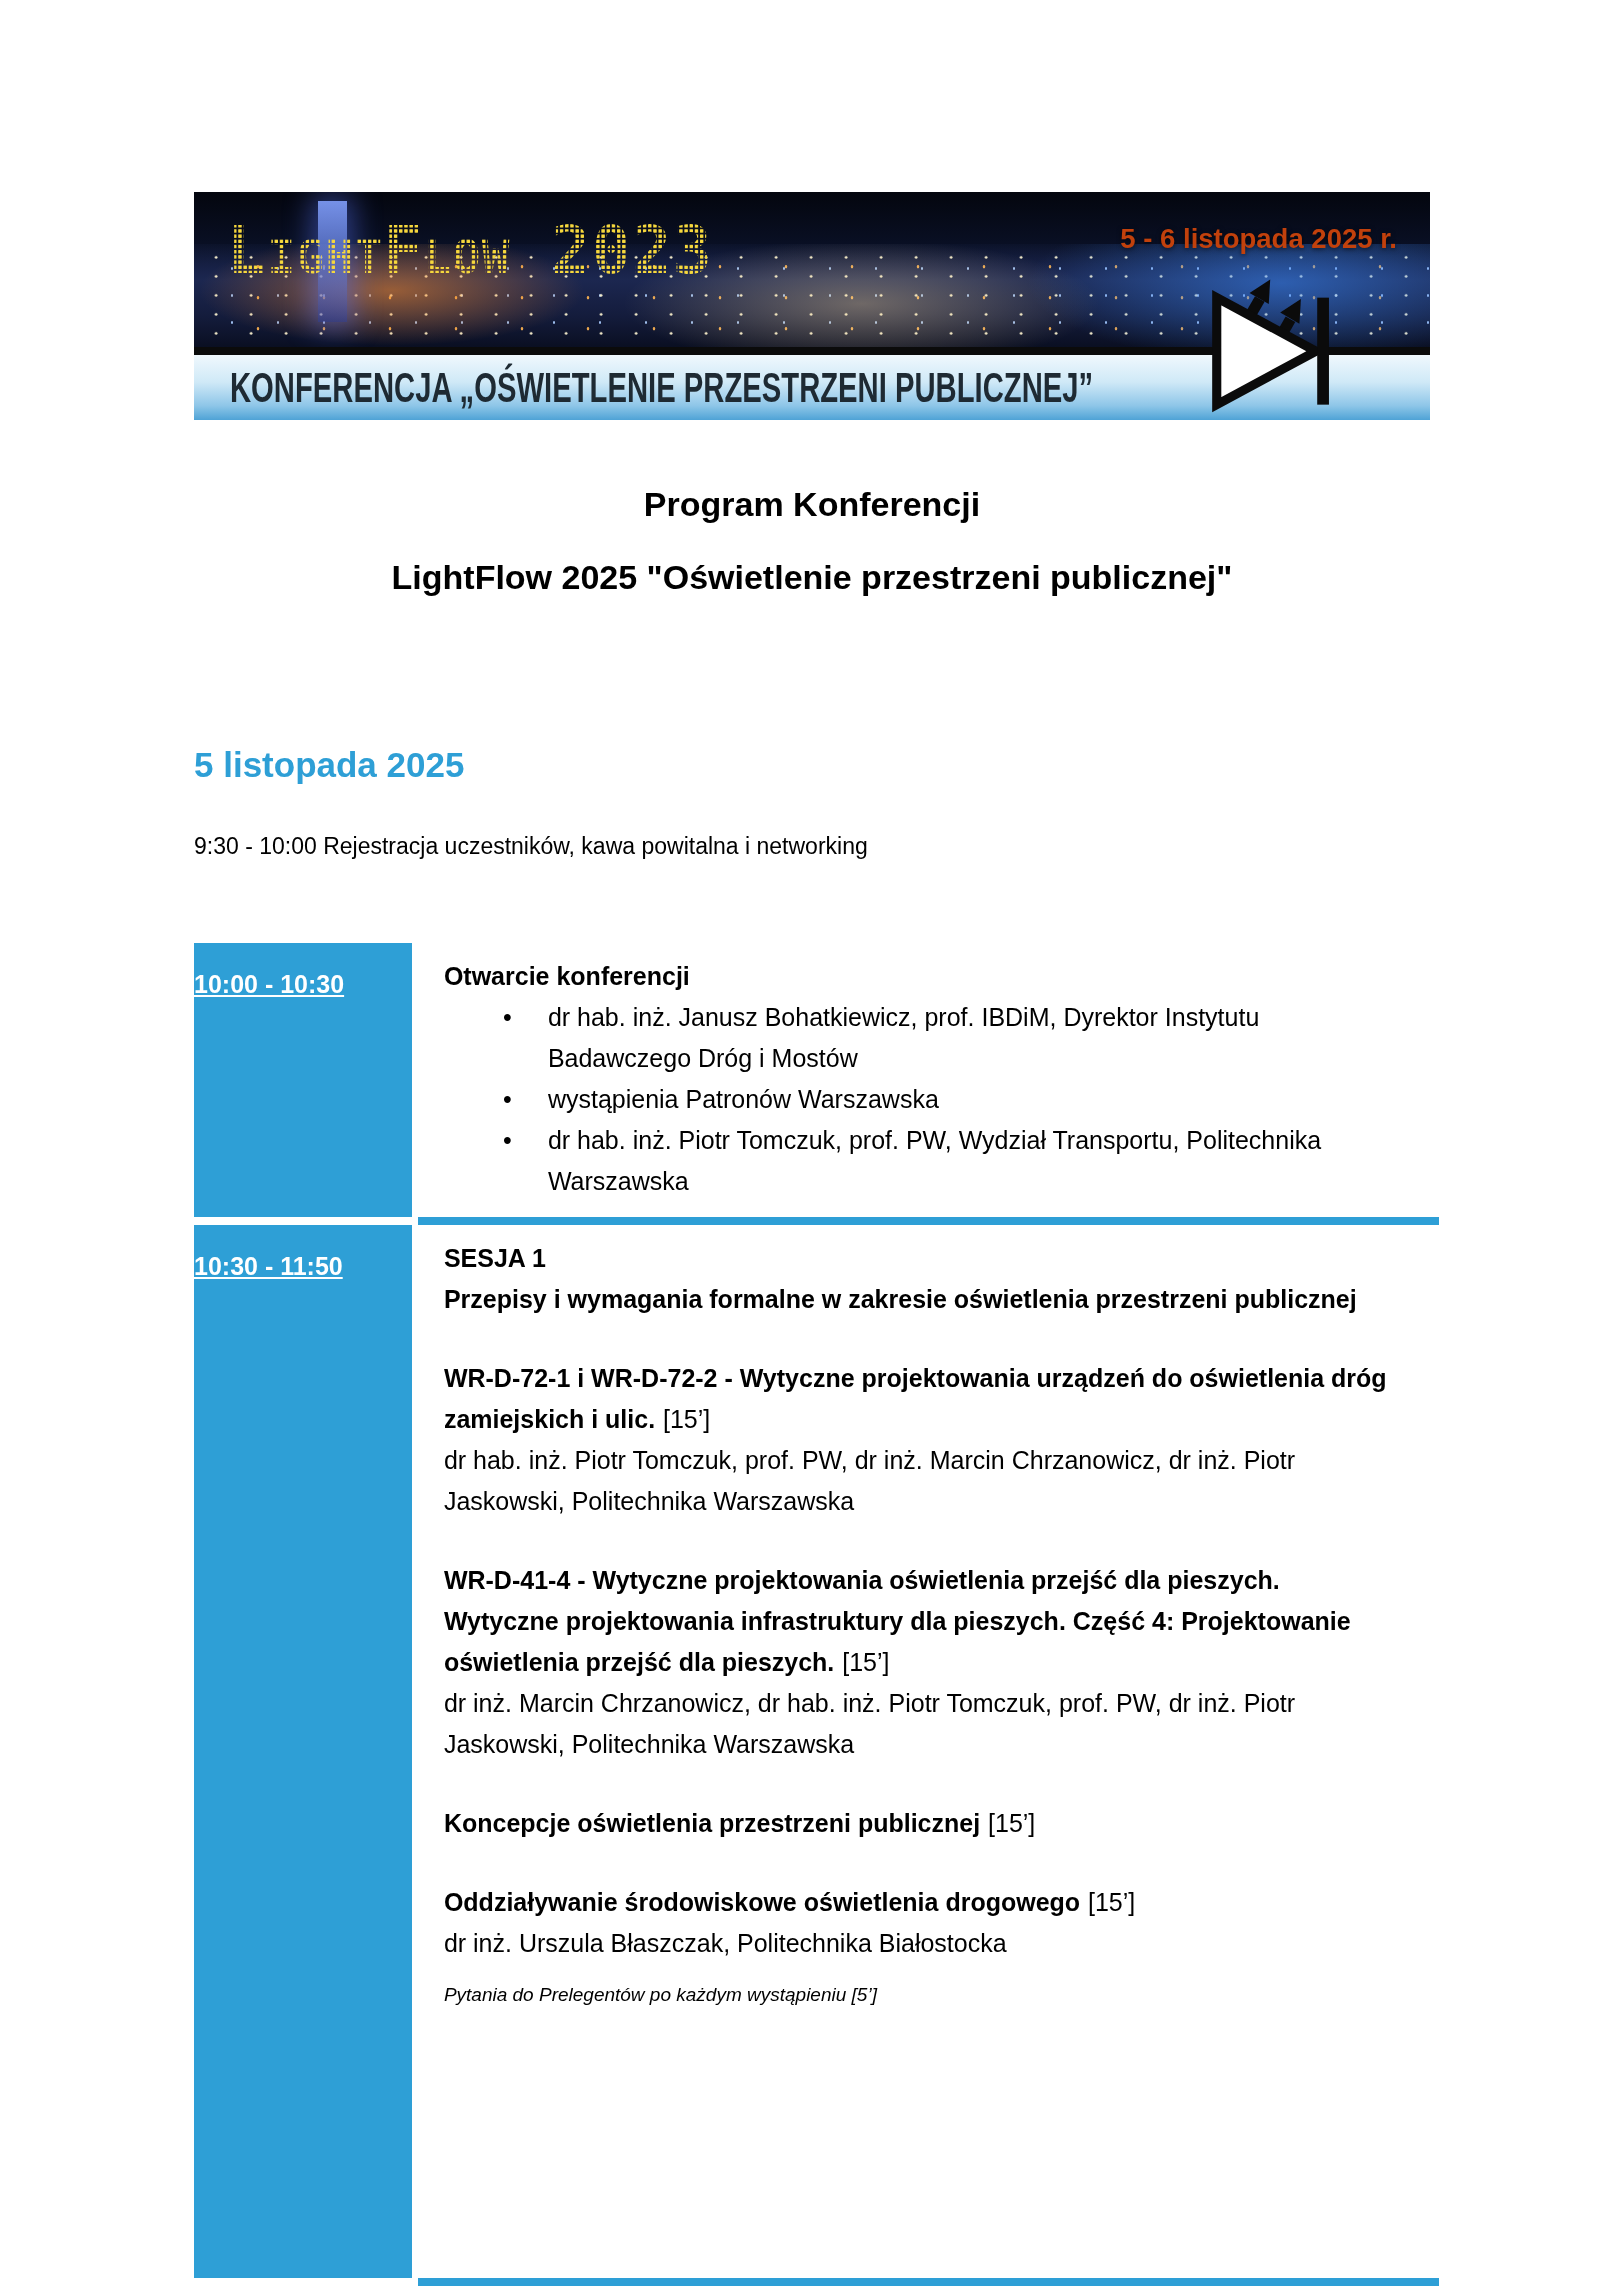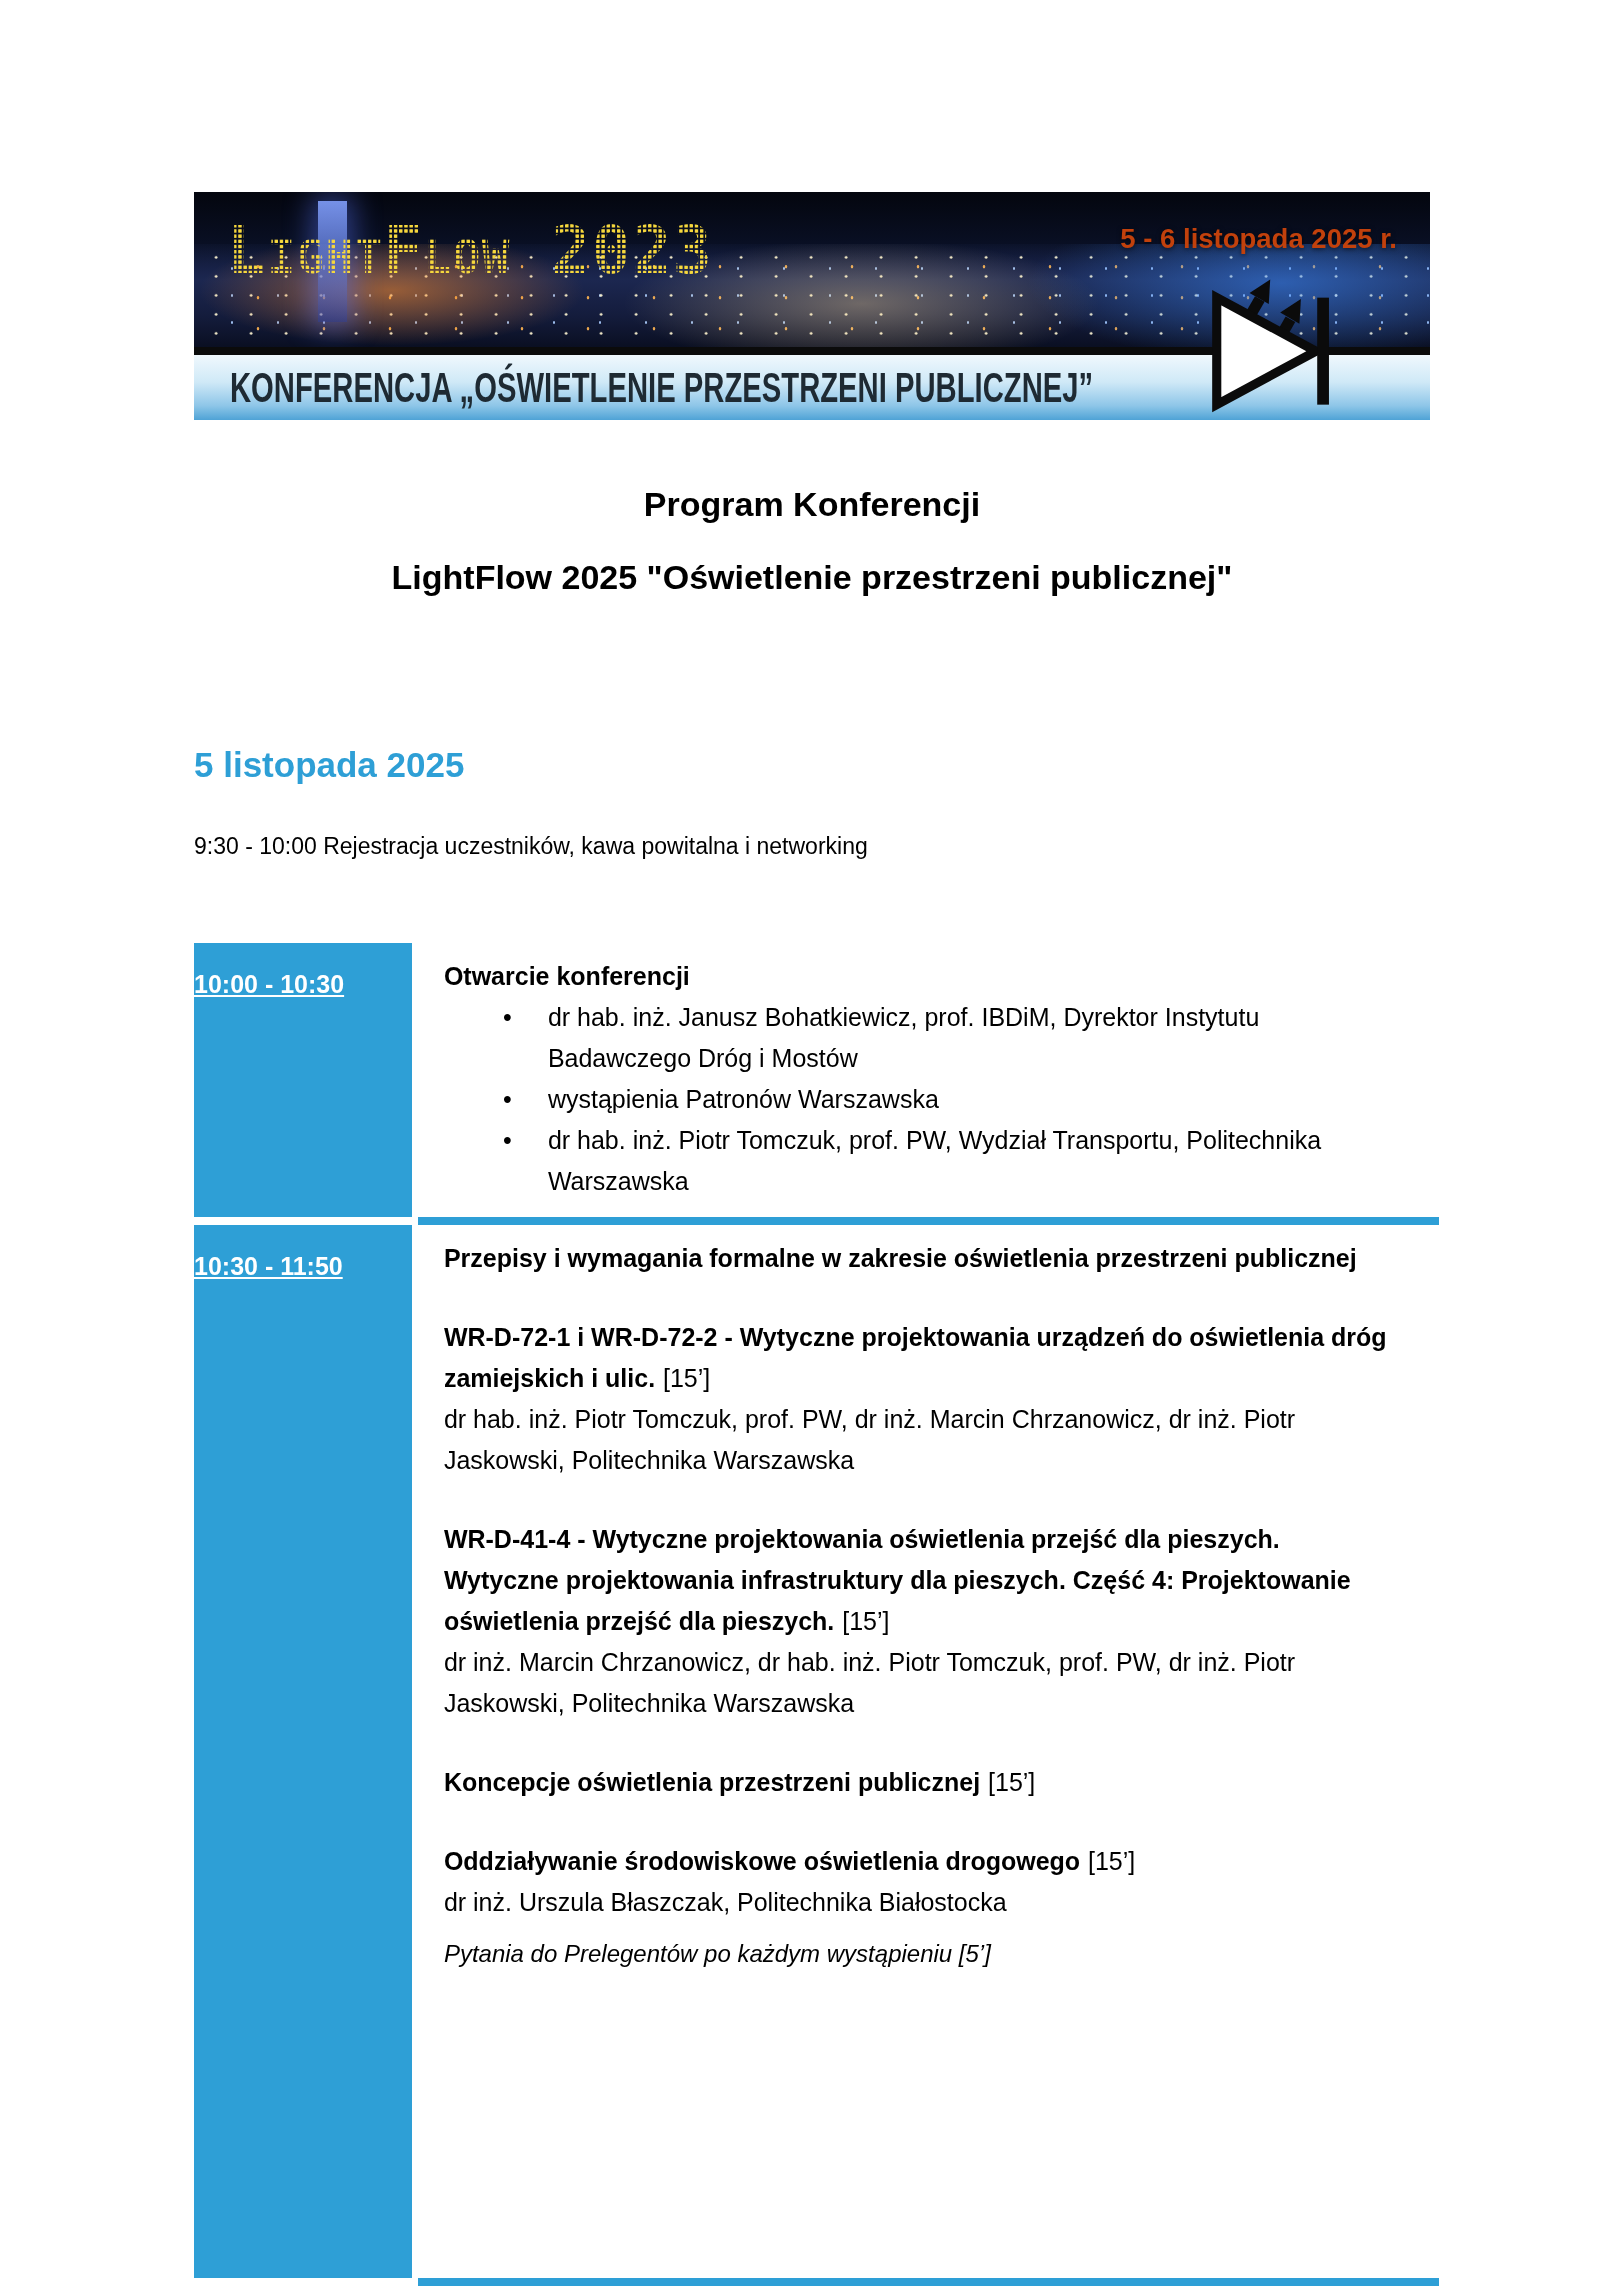--- a/index.html
+++ b/index.html
@@ -105,21 +105,21 @@
   .bullets li{position:relative;padding-left:104px;}
   .bullets .marker{position:absolute;left:59px;top:0;}
 
   .session-head{margin-bottom:38px;}
   .session-head p{font-weight:bold;}
   .talk{margin-bottom:38px;}
   .talk--last{margin-bottom:10.5px;}
   .talk-title{font-weight:bold;}
   .talk-title .dur{font-weight:normal;margin-left:7.9px;}
   .speakers{font-weight:normal;}
-  .qa-note{font-style:italic;font-size:24px;}
+  .qa-note{font-style:italic;font-size:19px;}
 </style>
 </head>
 <body>
 
 <div class="page">
 
   <div class="banner">
     <div class="banner-photo">
       <div class="sky"></div>
       <div class="city"></div>
@@ -185,20 +185,21 @@
     </div>
 
     <div class="s-row row2">
       <div class="time-cell">
         <span>10:30 - 11:50</span>
       </div>
       <div class="col-gap"></div>
       <div class="content-cell">
 
         <div class="session-head">
+          <p>SESJA 1</p>
           <p>Przepisy i wymagania formalne w zakresie oświetlenia przestrzeni publicznej</p>
         </div>
 
         <div class="talk">
           <p class="talk-title">
             <span>WR-D-72-1 i WR-D-72-2 - Wytyczne projektowania urządzeń do oświetlenia dróg zamiejskich i ulic.</span><span class="dur">[15’]</span>
           </p>
           <p class="speakers">dr hab. inż. Piotr Tomczuk, prof. PW, dr inż. Marcin Chrzanowicz, dr inż. Piotr Jaskowski, Politechnika Warszawska</p>
         </div>
 

